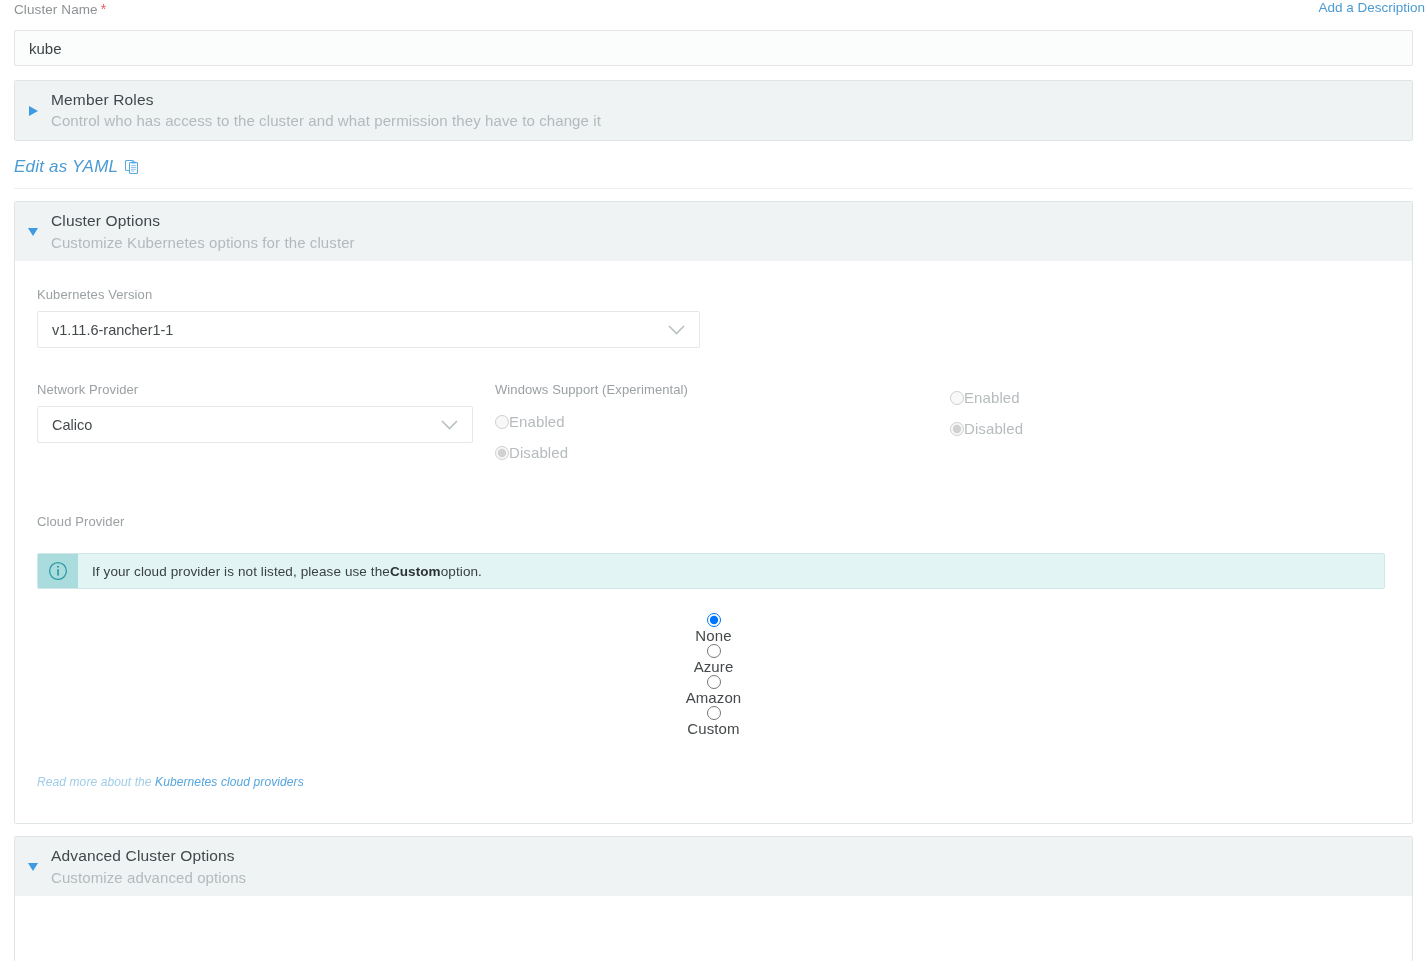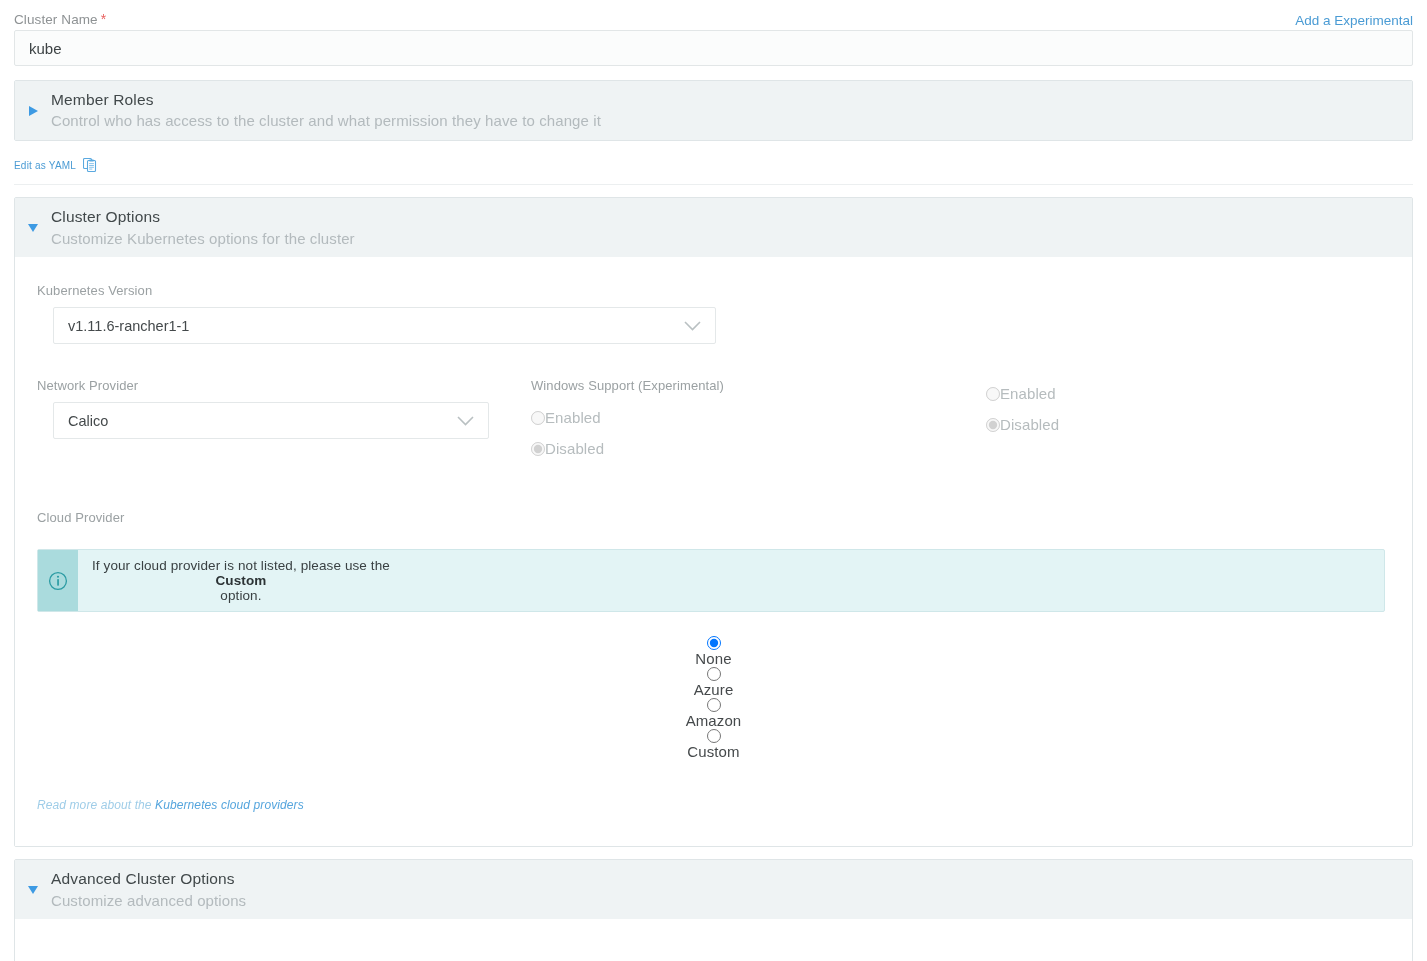--- a/index.html
+++ b/index.html
@@ -18,23 +18,23 @@
   }
 
   
   .page {
     width: 1427px;
     padding: 0;
     box-sizing: border-box;
   }
   .row-head {
     display: flex;
-    align-items: flex-end;
+    align-items: flex-start;
     justify-content: space-between;
-    padding: 0 14px 0 14px;
+    padding: 0 2px 0 14px;
     height: 28px;
   }
   .field-label {
     font-size: 13.5px;
     color: #8e9294;
     letter-spacing: .1px;
   }
   .req-star {
     color: #e8605f;
     font-size: 14px;
@@ -116,34 +116,35 @@
   .yaml-row {
     margin: 16px 14px 0 14px;
     padding-bottom: 11px;
     border-bottom: 1px solid #eceff0;
     display: flex;
     align-items: center;
     gap: 7px;
   }
   .yaml-label {
     color: #4a9bd4;
-    font-size: 10px;
+    font-size: 17px;
     letter-spacing: .2px;
     cursor: pointer;
+    font-style: italic;
   }
   .yaml-icon { display: flex; align-items: center; }
 
   
   .grid-3 {
     display: flex;
     width: 100%;
   }
   .col { flex: 1 1 0; min-width: 0; padding-right: 20px; box-sizing: border-box; }
   .col-1 { flex: 0 0 458px; }
-  .col-2 { flex: 0 0 455px; margin-left: 36px; }
+  .col-2 { flex: 0 0 455px; }
   .col-3 { flex: 1 1 auto; }
 
   .sub-label {
     font-size: 13px;
     color: #9ba1a3;
     margin-bottom: 9px;
     letter-spacing: .1px;
   }
 
   
@@ -151,21 +152,20 @@
     position: relative;
     background: #ffffff;
     border: 1px solid #e4e8e9;
     border-radius: 2px;
     height: 37px;
     display: flex;
     align-items: center;
     padding: 10px 14px;
     box-sizing: border-box;
     cursor: pointer;
-    margin-left: 16px;
   }
   .select.k8s { width: 663px; }
   .select.net { width: 436px; }
   .select-value {
     font-size: 14.5px;
     color: #44494b;
     flex: 1 1 auto;
   }
   .chev { color: #b9c0c2; display: flex; align-items: center; }
 
@@ -206,21 +206,20 @@
     justify-content: center;
     color: #2b9ba3;
   }
   .banner-text {
     display: flex;
     align-items: center;
     font-size: 13.5px;
     color: #3a4143;
     padding: 8px 14px;
     letter-spacing: .1px;
-    flex-direction: column;
   }
   .banner-text b { font-weight: bold; color: #2c3335; }
 
   
   .readmore {
     font-size: 12px;
     color: #9fcde8;
     letter-spacing: .1px;
     font-style: italic;
   }
@@ -236,21 +235,21 @@
 </style>
 </head>
 <body>
 
 <div class="page">
 
   <div class="row-head">
     <div>
       <span class="field-label">Cluster Name</span><span class="req-star">*</span>
     </div>
-    <a class="link">Add a Experimental</a>
+    <a class="link">Add a Description</a>
   </div>
   <div class="text-input-wrap">
     <input class="text-input" type="text" value="kube" style="">
   </div>
 
   <div class="section">
     <div class="section-header no-border">
       <div class="caret">
         <svg width="11" height="12" viewBox="0 0 11 12" aria-hidden="true">
             <polygon points="1,1 10,6 1,11" fill="#3d9ae3"></polygon>

